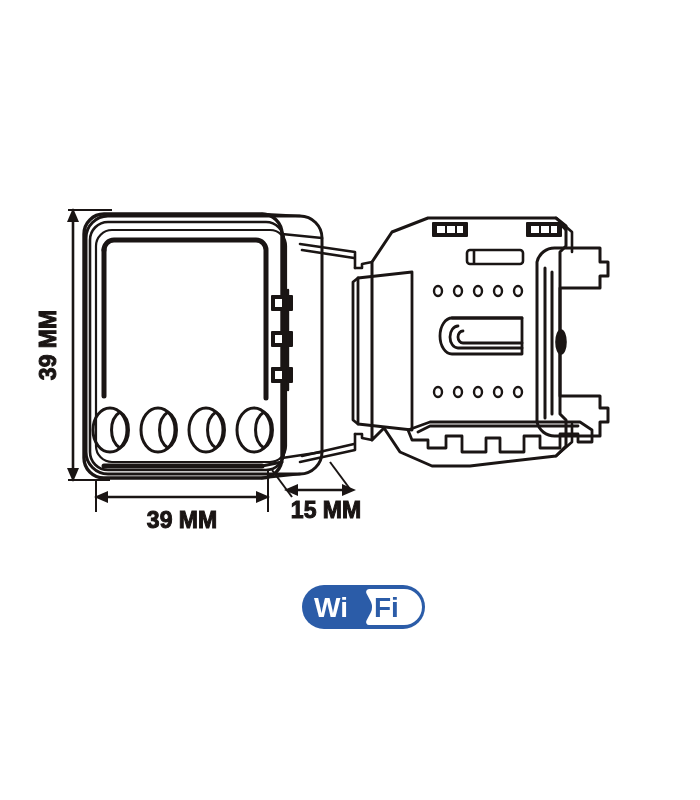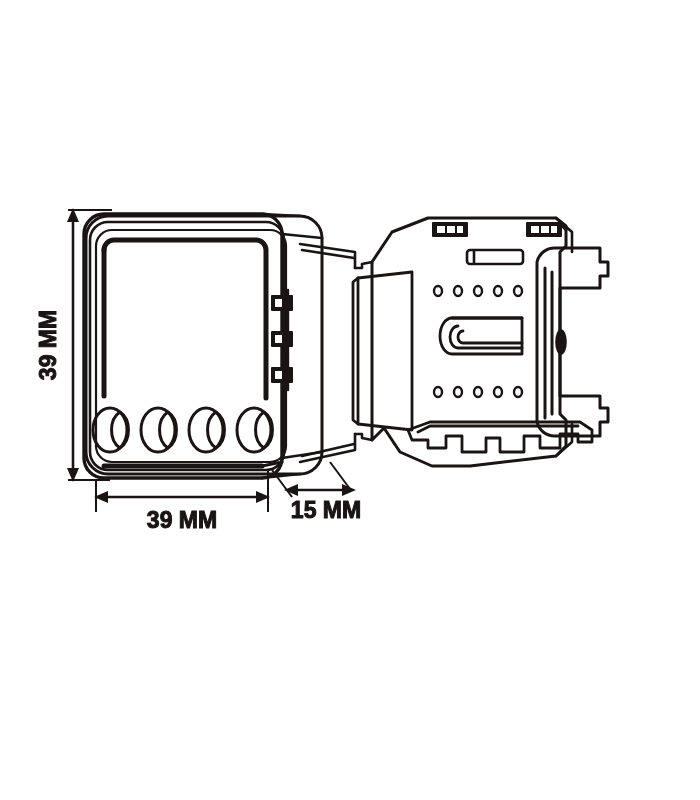--- a/index.html
+++ b/index.html
@@ -300,14 +300,35 @@
         <path d="M292,490 L348,490" stroke-width="2.6"></path>
         <path d="M284,490 L298,484 L298,496 Z" fill="#1a1514" stroke="none"></path>
         <path d="M356,490 L342,484 L342,496 Z" fill="#1a1514" stroke="none"></path>
         <text class="dim-text" x="326" y="518" font-size="23" text-anchor="middle">15 MM</text>
       </g>
 
     </g>
 
   </svg>
 
+  <div id="wifi-badge">
+    <svg viewBox="0 0 250 100" xmlns="http://www.w3.org/2000/svg" role="img" aria-label="Wi-Fi">
+      <title>Wi-Fi</title>
+
+      <rect x="2" y="6" width="246" height="88" rx="44" ry="44" fill="#2b5ca8"></rect>
+
+      <path d="M136,14
+               L206,14
+               A36,36 0 0 1 206,86
+               L136,86
+               A6,6 0 0 1 131,77
+               L140,60
+               A26,26 0 0 0 140,40
+               L131,23
+               A6,6 0 0 1 136,14 Z" fill="#ffffff"></path>
+
+      <text x="26" y="70" font-family="'Liberation Sans', sans-serif" font-size="56" font-weight="700" fill="#ffffff">Wi</text>
+
+      <text x="146" y="70" font-family="'Liberation Sans', sans-serif" font-size="56" font-weight="700" fill="#2b5ca8">Fi</text>
+    </svg>
+  </div>
 
 </div>
 
 </body></html>

